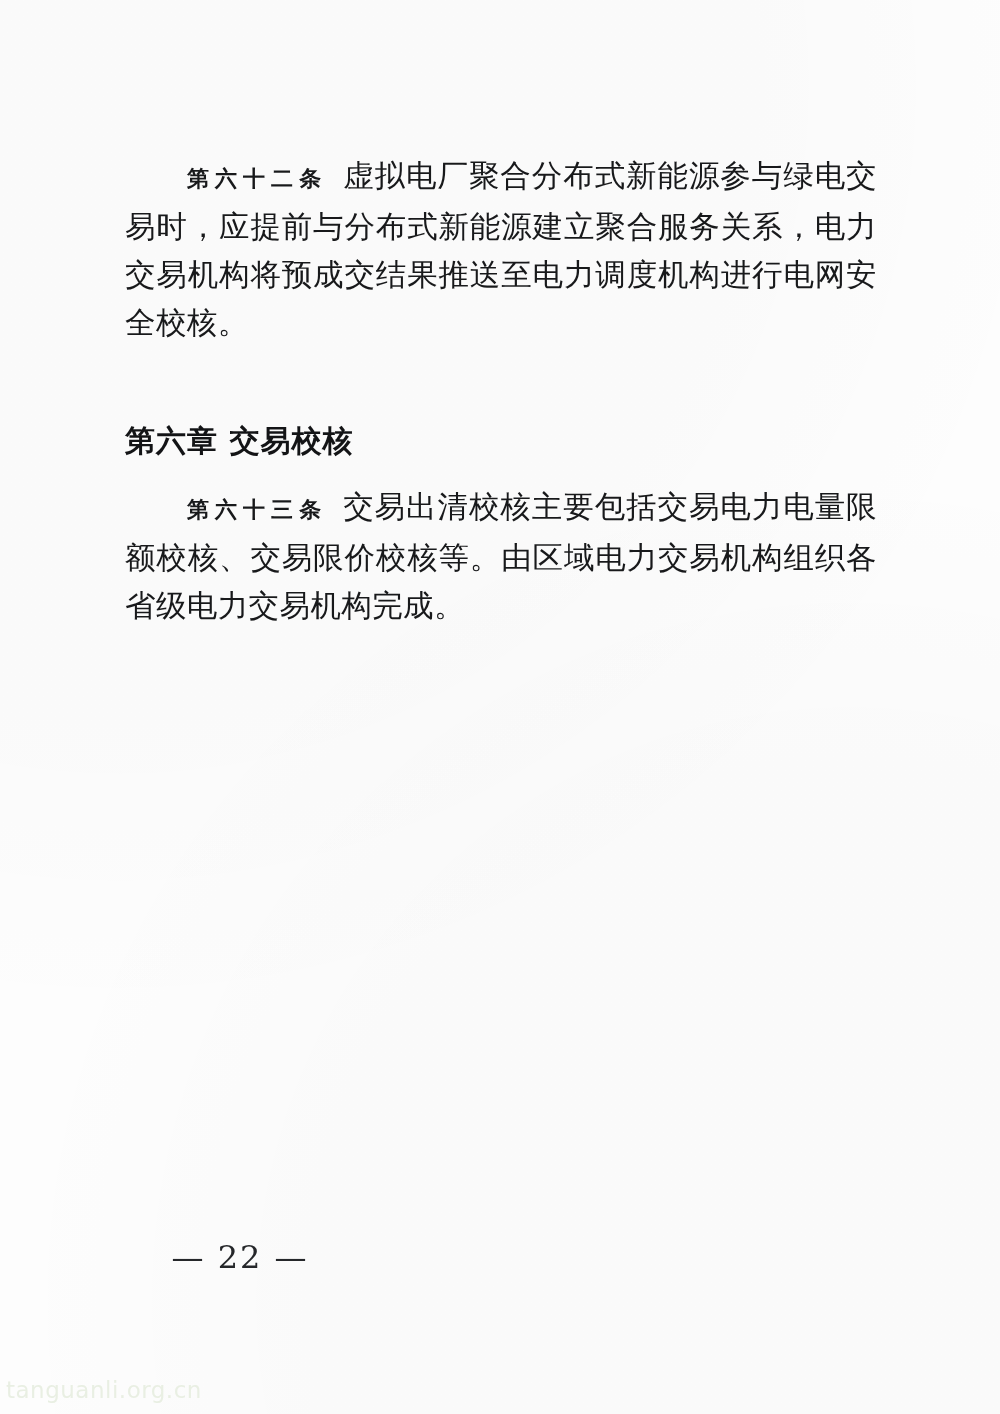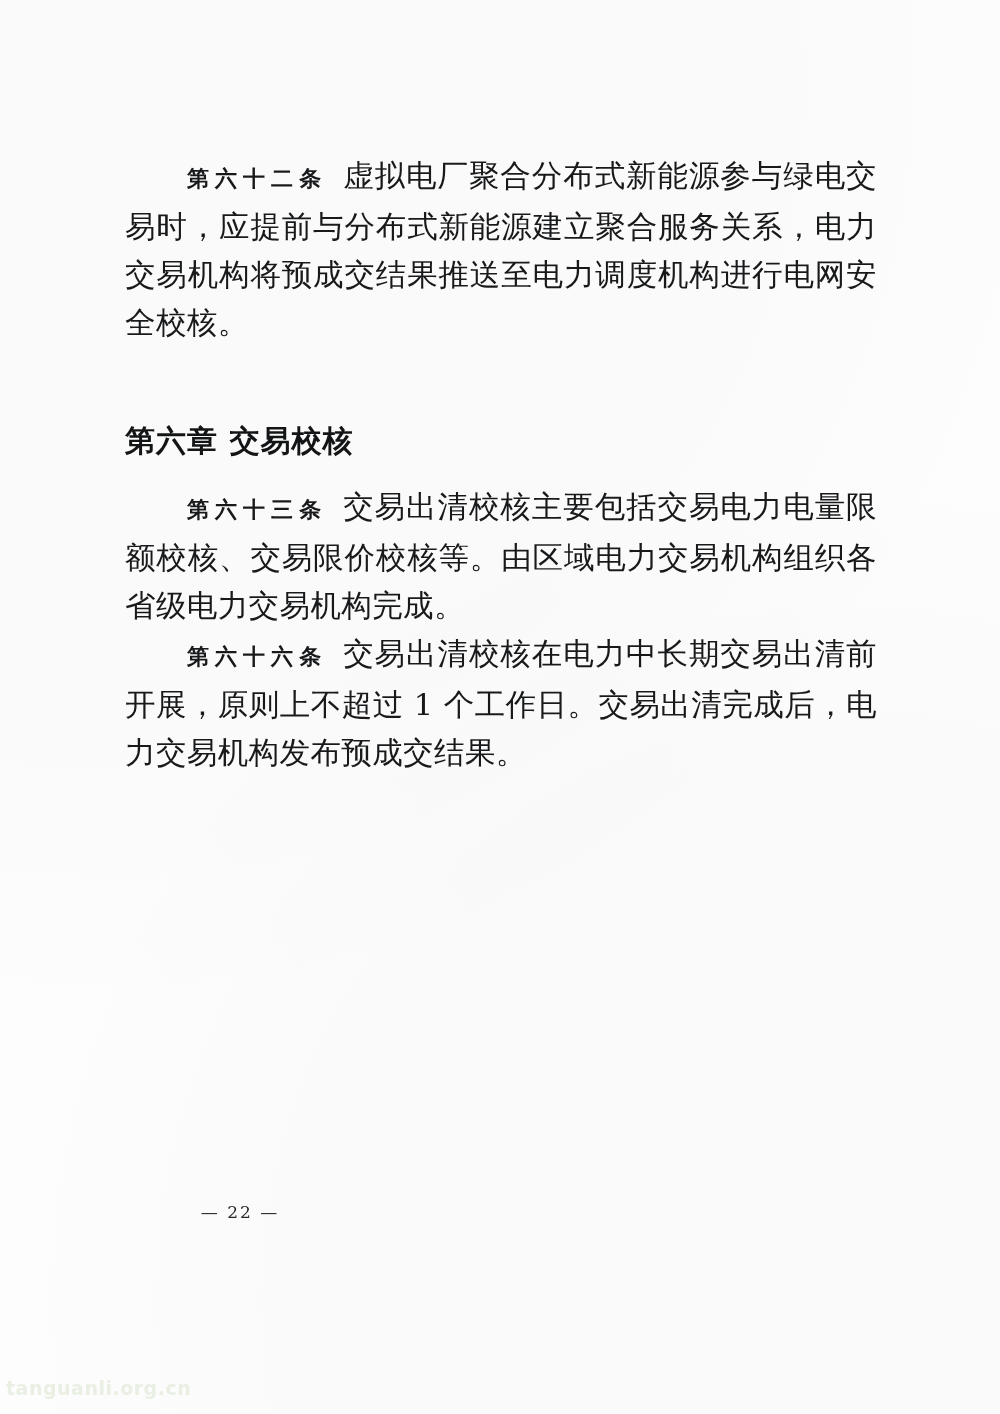--- a/index.html
+++ b/index.html
@@ -73,38 +73,38 @@
     text-indent: 0;
   }
 
   
   .spacer-before-chapter { height: 26px; }
 
   
   .page-number {
     position: absolute;
     left: 0;
-    top: 1202px;
+    top: 1238px;
     width: 480px;
     text-align: center;
     font-family: "DejaVu Serif", "Liberation Serif", serif;
-    font-size: 17px;
+    font-size: 32px;
     letter-spacing: 2px;
     color: #25272a;
   }
 
   .watermark {
     position: absolute;
     left: 6px;
     top: 1377px;
     font-family: "DejaVu Sans", "Liberation Sans", sans-serif;
-    font-size: 19px;
+    font-size: 23px;
     letter-spacing: 0.5px;
     color: #e9efe3;
-    font-weight: 700;
+    font-weight: 400;
     user-select: none;
   }
 </style>
 </head>
 <body>
 
 <div class="page">
 
   <div class="content">
 
@@ -115,23 +115,20 @@
 
     <div class="spacer-before-chapter"></div>
 
     <h2 class="chapter">第六章 交易校核</h2>
 
 
     <p class="article">
       <span class="art-no">第六十三条</span><span>交易出清校核主要包括交易电力电量限额校核、交易限价校核等。由区域电力交易机构组织各省级电力交易机构完成。</span>
     </p>
 
-    <p class="article">
-      <span class="art-no">第六十六条</span><span>交易出清校核在电力中长期交易出清前开展，原则上不超过 1 个工作日。交易出清完成后，电力交易机构发布预成交结果。</span>
-    </p>
 
 
   </div>
 
   <div class="page-number">— 22 —</div>
 
   <div class="watermark">tanguanli.org.cn</div>
 
 </div>
 

